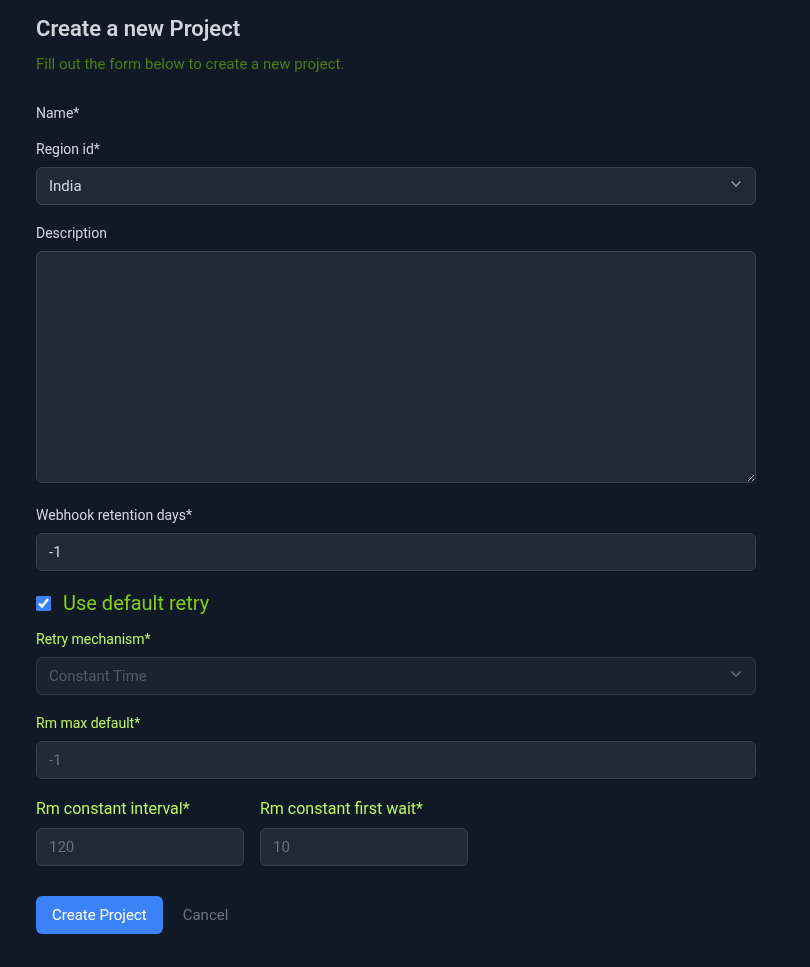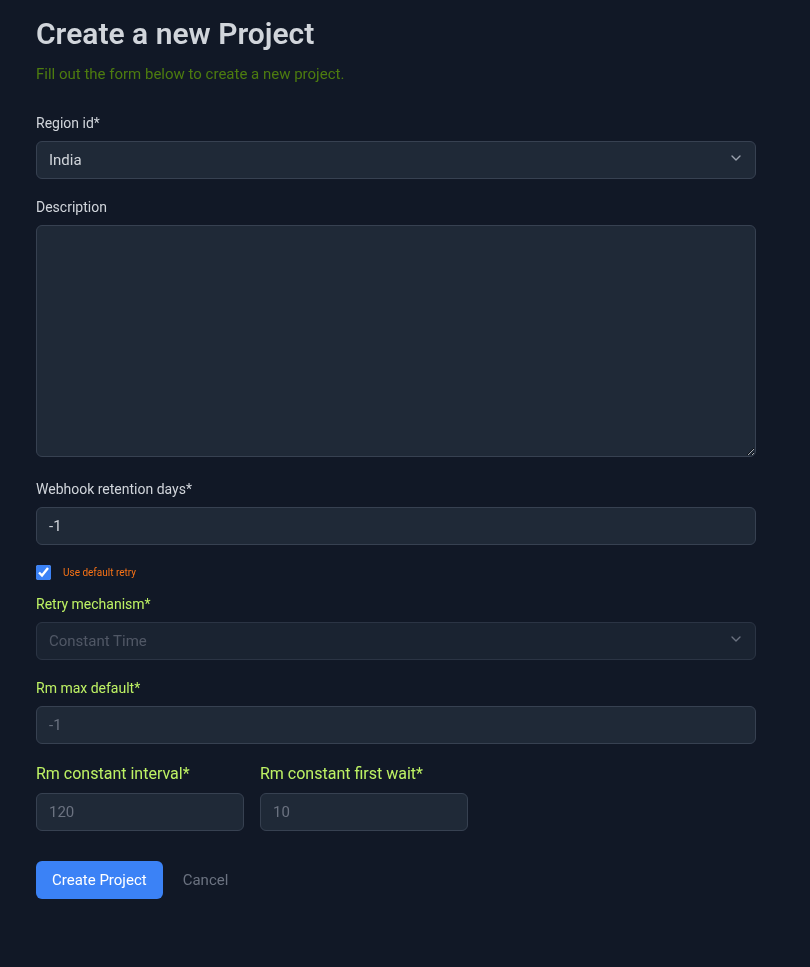--- a/index.html
+++ b/index.html
@@ -9,21 +9,21 @@
     }
     body {
       background-color: #111826;
       color: #d1d5db;
       font-family: -apple-system, BlinkMacSystemFont, "Segoe UI", Roboto, Helvetica, Arial, sans-serif;
       width: 810px;
       height: 967px;
       padding: 16px 36px;
     }
     .page-title {
-      font-size: 30px;
+      font-size: 22px;
       font-weight: 600;
       color: #d1d5db;
       margin-bottom: 14px;
     }
     .page-subtitle {
       font-size: 15px;
       color: #4d7c0f;
       margin-bottom: 32px;
     }
     .form-group {
@@ -81,22 +81,22 @@
       gap: 12px;
       margin-bottom: 16px;
     }
     .checkbox-input {
       width: 15px;
       height: 15px;
       accent-color: #3b82f6;
       cursor: pointer;
     }
     .checkbox-label {
-      font-size: 10px;
-      color: #f97316;
+      font-size: 20px;
+      color: #84cc16;
     }
     .form-row {
       display: flex;
       gap: 16px;
       margin-bottom: 20px;
     }
     .form-row .form-group-half {
       width: 208px;
       margin-bottom: 0;
     }
@@ -130,20 +130,21 @@
       font-family: inherit;
     }
   </style>
 </head>
 <body>
 
 <h1 class="page-title">Create a new Project</h1>
 <p class="page-subtitle">Fill out the form below to create a new project.</p>
 
 <div class="form-group">
+  <label class="form-label">Name*</label>
 </div>
 
 <div class="form-group">
   <label class="form-label">Region id*</label>
   <div class="select-wrapper">
     <select class="form-select">
       <option>India</option>
     </select>
     <span class="chevron">
       <svg width="16" height="16" viewBox="0 0 24 24" fill="none" stroke="currentColor" stroke-width="2" stroke-linecap="round" stroke-linejoin="round">

